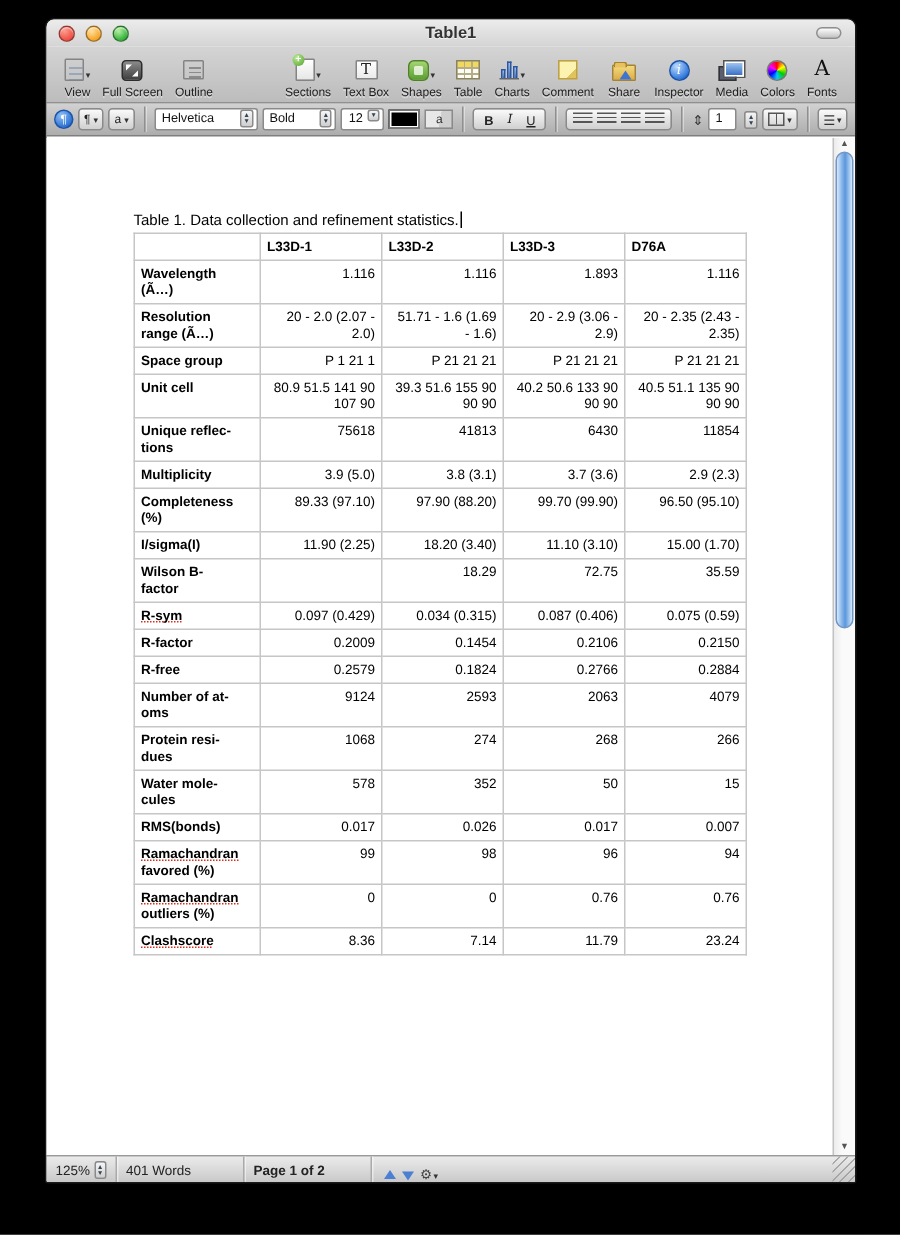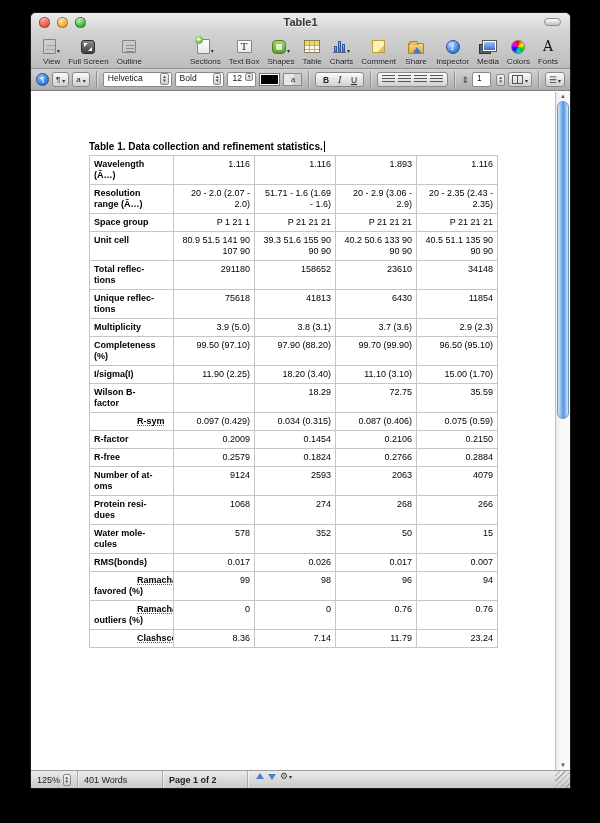--- a/index.html
+++ b/index.html
@@ -87,45 +87,45 @@
   .biu .b{font-weight:bold;} .biu .i{font-style:italic;font-family:"DejaVu Serif",serif;} .biu .u{text-decoration:underline;}
   .al { width:13px; height:9px; background:repeating-linear-gradient(#555 0 1px,#0000 1px 3px); margin:0 1px; }
   .lsico { font-size:9px; color:#333; }
   .colico { width:11px; height:9px; border:1px solid #555; background:linear-gradient(90deg,#0000 4px,#555 4px 5px,#0000 5px); }
   .listico { font-size:9px; color:#333; letter-spacing:-1px; }
 
   
   .content { position:absolute; left:0; top:79px; right:0; bottom:18px; background:#fff; }
   .page { position:absolute; left:0; top:0; right:15px; bottom:0; background:#fff; overflow:hidden; }
 
-  .doc-title { position:absolute; left:58px; top:49px; font-size:10px; font-weight:bold; color:#000; white-space:nowrap; }
+  .doc-title { position:absolute; left:58px; top:49px; font-size:10px; font-weight:normal; color:#000; white-space:nowrap; }
   .caret { display:inline-block; width:1px; height:11px; background:#000; vertical-align:-2px; margin-left:1px; }
 
   table.stats { position:absolute; left:58px; top:63px; width:409px; border-collapse:collapse; table-layout:fixed;
     font-size:9px; color:#000; }
   table.stats col.c0 { width:84px; }
   table.stats col.cv { width:81px; }
   table.stats th, table.stats td { border:1px solid #c6c6c6; padding:3px 4px; vertical-align:top;
     line-height:11px; white-space:pre-line; overflow:hidden; }
   table.stats th { text-align:left; font-weight:bold; }
   table.stats td { text-align:right; font-weight:normal; }
-  .sp { text-decoration:underline dotted #e02a18; text-decoration-skip-ink:none; text-underline-offset:1px;margin-left:43px; }
+  .sp { text-decoration:underline dotted #e02a18; text-decoration-skip-ink:none; text-underline-offset:1px; }
 
   
   .vscroll { position:absolute; right:0; top:0; width:15px; bottom:0; background:linear-gradient(90deg,#ececec,#fafafa 40%);
     border-left:1px solid #c2c2c2; }
   .vs-up { position:absolute; top:1px; left:0; right:0; text-align:center; font-size:6px; color:#555; }
   .vs-thumb { position:absolute; left:1px; top:9px; width:12px; height:318px; border-radius:7px;
     background:linear-gradient(90deg,#d7e9fb,#8cb8ea 30%,#5b97dd 55%,#a8ccf2 85%,#d7e9fb); border:1px solid #7296c4; }
   .vs-down { position:absolute; bottom:2px; left:0; right:0; text-align:center; font-size:6px; color:#555; }
 
   
   .statusbar { position:absolute; left:0; right:0; bottom:0; height:18px;
     background:linear-gradient(#ebebeb,#c9c9c9); border-top:1px solid #9a9a9a;
-    display:flex; align-items:flex-start; font-size:9px; color:#222; }
+    display:flex; align-items:flex-end; font-size:9px; color:#222; }
   .sb-seg { display:flex; align-items:center; height:100%; padding:0 6px; }
   .sb-sep { width:1px; height:100%; background:#aaa; box-shadow:1px 0 0 rgba(255,255,255,.5); }
   .sb-zoom { width:46px; justify-content:space-between; }
   .sb-words { width:84px; }
   .sb-page { width:84px;font-weight:bold; }
   .pagenav { display:flex; align-items:center; gap:4px; padding:0 8px; }
   .tri-up   { width:0;height:0;border:4px solid #0000;border-bottom:6px solid #4a7fd4; margin-top:-5px; }
   .tri-down { width:0;height:0;border:4px solid #0000;border-top:6px solid #4a7fd4; margin-bottom:-5px; }
   .gear { font-size:9px; color:#444; }
   .grip { position:absolute; right:0; bottom:0; width:15px; height:17px;
@@ -316,20 +316,27 @@
       <table class="stats">
         <colgroup>
             <col class="c0">
             <col class="cv">
             <col class="cv">
             <col class="cv">
             <col class="cv">
           </colgroup>
         <tbody>
             <tr>
+              <th></th>
+              <th>L33D-1</th>
+              <th>L33D-2</th>
+              <th>L33D-3</th>
+              <th>D76A</th>
+            </tr>
+            <tr>
               <th>Wavelength
 (Ã…)</th>
               <td>1.116</td>
               <td>1.116</td>
               <td>1.893</td>
               <td>1.116</td>
             </tr>
             <tr>
               <th>Resolution
 range (Ã…)</th>
@@ -354,46 +361,38 @@
               <td>80.9 51.5 141 90
 107 90</td>
               <td>39.3 51.6 155 90
 90 90</td>
               <td>40.2 50.6 133 90
 90 90</td>
               <td>40.5 51.1 135 90
 90 90</td>
             </tr>
             <tr>
-              <th>Total reflec-
-tions</th>
-              <td>291180</td>
-              <td>158652</td>
-              <td>23610</td>
-              <td>34148</td>
-            </tr>
-            <tr>
               <th>Unique reflec-
 tions</th>
               <td>75618</td>
               <td>41813</td>
               <td>6430</td>
               <td>11854</td>
             </tr>
             <tr>
               <th>Multiplicity</th>
               <td>3.9 (5.0)</td>
               <td>3.8 (3.1)</td>
               <td>3.7 (3.6)</td>
               <td>2.9 (2.3)</td>
             </tr>
             <tr>
               <th>Completeness
 (%)</th>
-              <td>99.50 (97.10)</td>
+              <td>89.33 (97.10)</td>
               <td>97.90 (88.20)</td>
               <td>99.70 (99.90)</td>
               <td>96.50 (95.10)</td>
             </tr>
             <tr>
               <th>I/sigma(I)</th>
               <td>11.90 (2.25)</td>
               <td>18.20 (3.40)</td>
               <td>11.10 (3.10)</td>
               <td>15.00 (1.70)</td>

